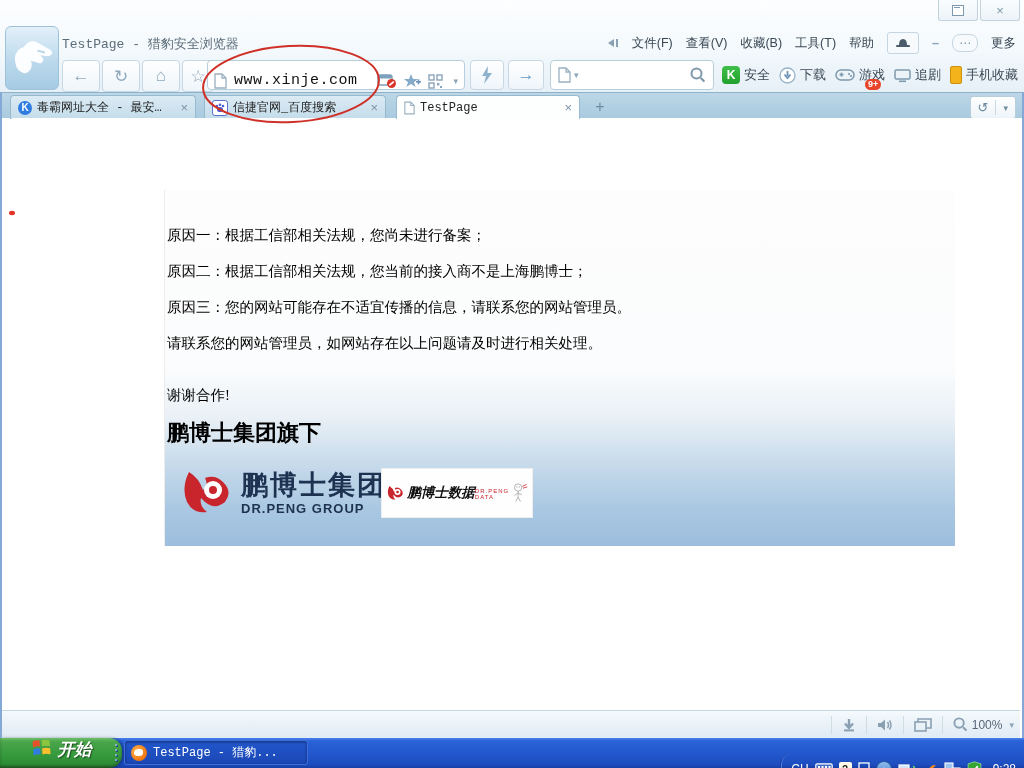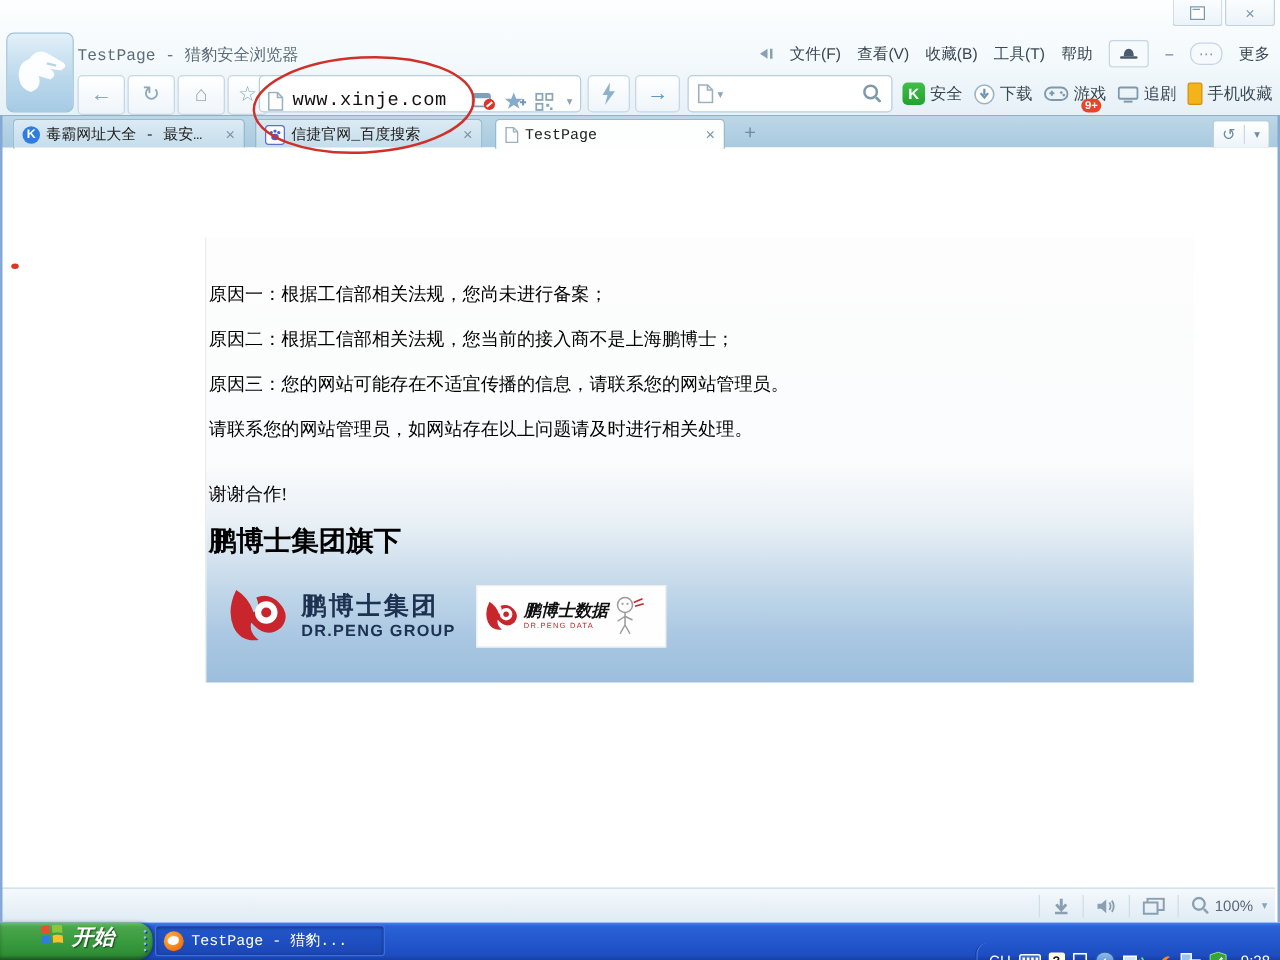--- a/index.html
+++ b/index.html
@@ -80,21 +80,21 @@
   
   .viewport{position:absolute;left:12px;top:118px;width:1024px;height:592px;background:#fff;}
   .pageblock{position:absolute;left:152px;top:72px;width:790px;height:356px;
     border-left:1px solid #ececec;
     background:linear-gradient(180deg,#fdfdfd 0%,#fbfcfd 50%,#e9f0f6 64%,#c4d9ea 78%,#a9c7e2 90%,#9cbedd 100%);}
   .pageblock p{position:absolute;margin:0;left:2px;font-family:"Liberation Serif","DejaVu Serif",serif;
     font-size:14.5px;color:#000;white-space:nowrap;}
   .pheading{position:absolute;left:2px;top:228px;margin:0;font-family:"Liberation Serif","DejaVu Serif",serif;
     font-size:22px;font-weight:bold;color:#000;}
   .logo1{position:absolute;left:14px;top:278px;display:flex;align-items:center;gap:8px;}
-  .logo1 .cn{font-size:20px;font-weight:bold;color:#1d3150;letter-spacing:2px;font-family:"Liberation Serif",serif;line-height:1;}
+  .logo1 .cn{font-size:27px;font-weight:bold;color:#1d3150;letter-spacing:2px;font-family:"Liberation Serif",serif;line-height:1;}
   .logo1 .en{font-size:13px;font-weight:bold;color:#1d3150;letter-spacing:1px;line-height:1;margin-top:3px;}
   .logo2{position:absolute;left:216px;top:278px;width:152px;height:50px;background:#fefefe;border:1px solid #eee;
     display:flex;align-items:center;padding:0 4px;box-sizing:border-box;gap:3px;}
   .logo2 .cn{font-size:13.5px;font-weight:bold;font-style:italic;color:#111;white-space:nowrap;line-height:1;}
   .logo2 .en{font-size:6px;color:#c8252c;letter-spacing:1px;line-height:1;margin-top:2px;}
 
   .speedw{position:absolute;left:674px;top:550px;width:203px;height:22px;border-radius:3px;
     background:linear-gradient(180deg,#5d8ae2,#3e6ed2);border:1px solid #2c56b4;box-shadow:inset 0 1px 0 #8cb0f0;
     display:flex;align-items:center;color:#fff;font-size:11px;font-weight:bold;padding-left:10px;box-sizing:border-box;}
   .speedw .txt{margin:0 6px 0 4px;letter-spacing:.5px;}
@@ -346,21 +346,21 @@
           <span class="en">DR.PENG GROUP</span>
         </span>
       </div>
 
       <div class="logo2">
         <svg width="30" height="34" viewBox="0 0 54 50">
           <path d="M10 4 Q2 20 8 34 Q14 46 28 44 Q20 38 22 30 Q34 44 46 34 Q54 24 44 14 Q36 6 26 10 Q30 18 24 22 Q20 10 10 4 Z" fill="#c8252c"></path>
           <circle cx="34" cy="22" r="9" fill="#fff"></circle>
             <circle cx="34" cy="22" r="4" fill="#c8252c"></circle>
         </svg>
-        <span style="display:flex;flex-direction:column;">
+        <span style="display:flex;flex-direction:row;">
           <span class="cn">鹏博士数据</span>
           <span class="en">DR.PENG DATA</span>
         </span>
         <svg width="26" height="34" viewBox="0 0 26 34">
           <circle cx="10" cy="8" r="6" fill="none" stroke="#9a9a9a" stroke-width="1.2"></circle>
           <circle cx="8" cy="7" r="0.9" fill="#9a9a9a"></circle>
             <circle cx="12" cy="7" r="0.9" fill="#9a9a9a"></circle>
           <path d="M10 14 L10 24 M10 17 L4 21 M10 17 L16 20 M10 24 L6 31 M10 24 L14 31" stroke="#9a9a9a" stroke-width="1.2" fill="none"></path>
           <path d="M17 6 L24 3 M18 9 L25 7" stroke="#c8252c" stroke-width="1.3"></path>
         </svg>

